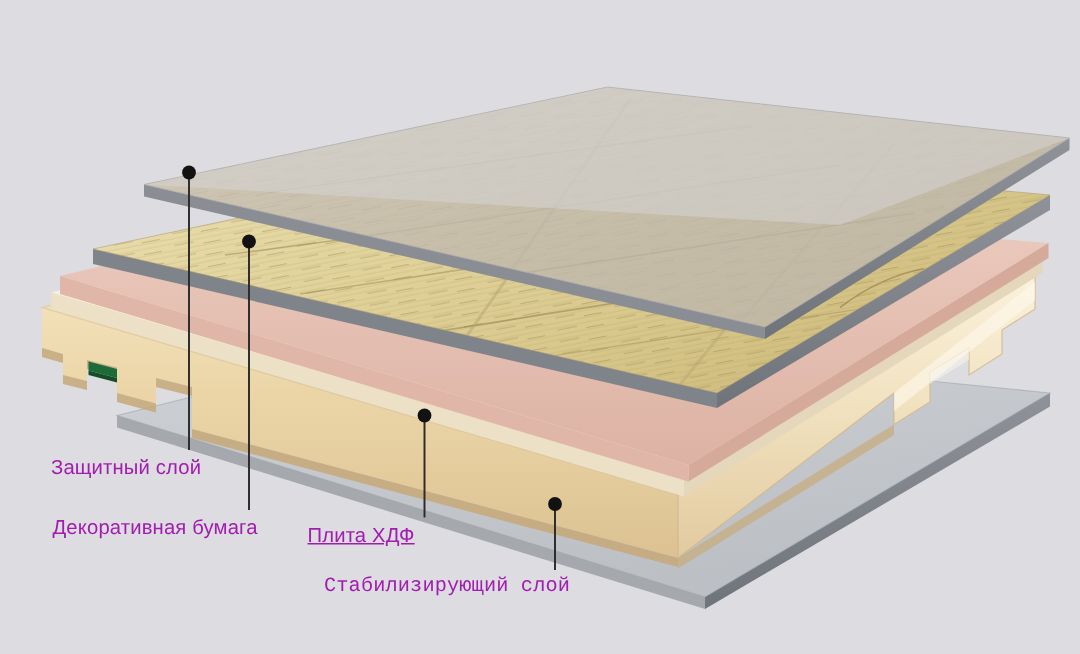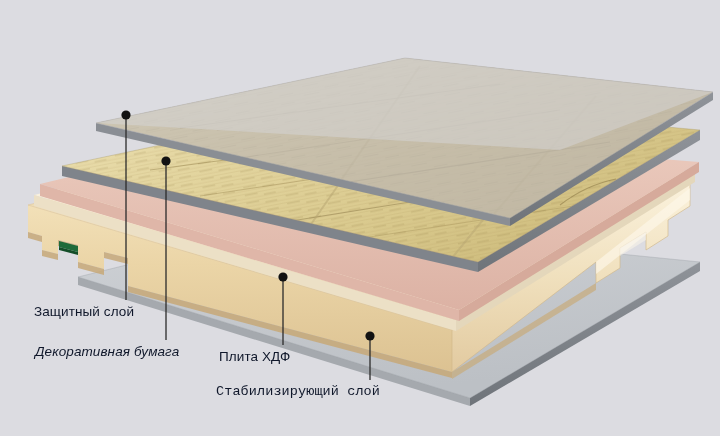--- a/index.html
+++ b/index.html
@@ -5,26 +5,26 @@
   html,body{margin:0;padding:0;}
   body{
     width:720px;height:436px;overflow:hidden;
     font-family:"Liberation Sans","DejaVu Sans",sans-serif;
     background:#dcdce1;position:relative;
   }
   #stage{position:absolute;inset:0;width:720px;height:436px;}
   #stage svg{display:block;}
   .lbl{
     position:absolute;white-space:nowrap;
-    font-size:13.5px;color:#0f172a;letter-spacing:.1px;
+    font-size:13.5px;color:#a21caf;letter-spacing:.1px;
     font-family:"Liberation Sans","DejaVu Sans",sans-serif;
   }
   .lbl-a{left:34px;  top:304px;}
-  .lbl-b{left:35px;  top:344px;font-style:italic;}
-  .lbl-c{left:219px; top:349px;}
+  .lbl-b{left:35px;  top:344px;}
+  .lbl-c{left:205px; top:349px;text-decoration:underline;}
   .lbl-d{left:216px; top:384px;font-family:Liberation Mono, monospace;}
 </style>
 </head>
 <body>
 
 <div id="stage">
 <svg width="720" height="436" viewBox="0 0 720 436" xmlns="http://www.w3.org/2000/svg">
   <defs>
     <linearGradient id="gOverlayTop" x1="0" y1="0" x2="1" y2="0.4">
       <stop offset="0" stop-color="#cfcfd2"></stop>

